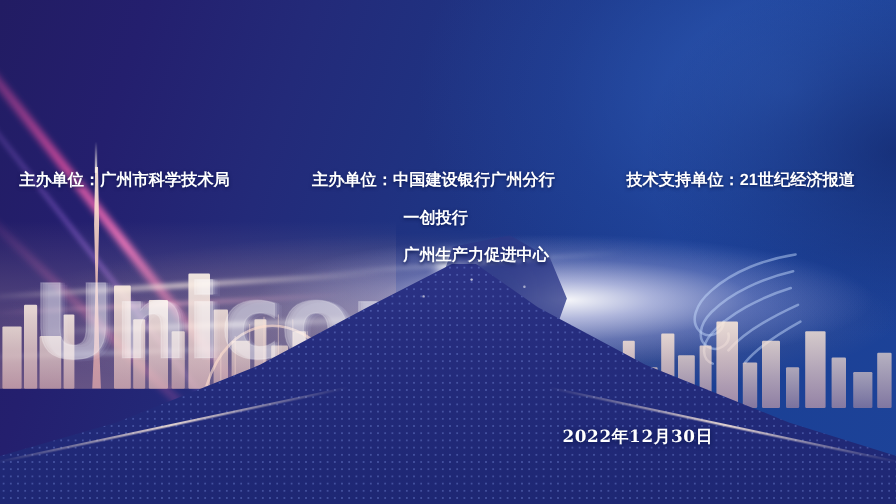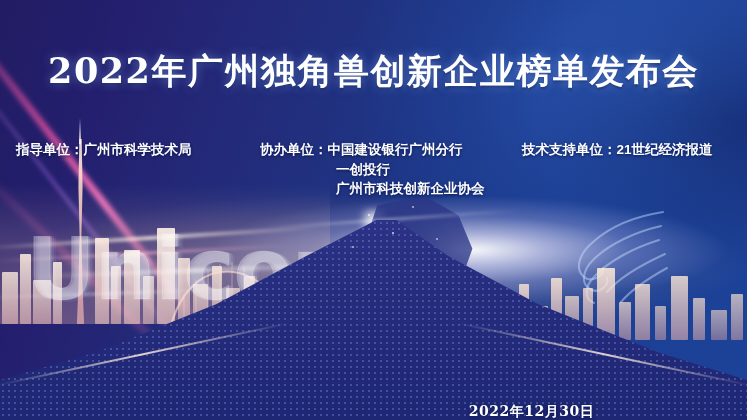--- a/index.html
+++ b/index.html
@@ -179,31 +179,30 @@
     font-size:13.5px;
     line-height:19.6px;
     color:#ffffff;
     text-shadow:0 1px 3px rgba(5,18,70,.85);
     white-space:nowrap;
   }
   .col-1{width:258px;padding-left:16px;box-sizing:border-box;}
   .col-2{width:250px;padding-left:2px;box-sizing:border-box;}
   .col-3{width:239px;padding-left:14px;box-sizing:border-box;}
   .ind-1{padding-left:62px;}  
-  .ind-2{padding-left:76px;}  
+  .ind-2{padding-left:76px;margin-top:12px;}  
 
   .date{
     position:absolute;left:0;right:0;top:355px;
     text-align:center;
     font-family:"DejaVu Serif","Liberation Serif",serif;
     font-weight:700;font-size:14px;
     color:#ffffff;
     text-shadow:0 1px 4px rgba(5,18,70,.9);
     letter-spacing:.5px;
-    margin-top:48px;
   }
   .date-shift{display:inline-block;transform:translateX(158px);}
 </style>
 </head>
 <body>
 
 <div id="poster">
 
   <div class="layer bg-base"></div>
   <div class="layer bg-bloom-r"></div>
@@ -296,32 +295,31 @@
   <div class="road-dots"></div>
   <div class="shoulder shoulder-l"></div>
   <div class="shoulder shoulder-r"></div>
 
   <div class="spark" style="left:368px;top:214px;width:2px;height:2px;opacity:.8;"></div>
   <div class="spark" style="left:392px;top:232px;width:1.6px;height:1.6px;opacity:.7;"></div>
   <div class="spark" style="left:412px;top:206px;width:2px;height:2px;opacity:.65;"></div>
   <div class="spark" style="left:352px;top:246px;width:1.5px;height:1.5px;opacity:.6;"></div>
   <div class="spark" style="left:436px;top:238px;width:1.6px;height:1.6px;opacity:.55;"></div>
 
-  <div class="title">2022年广州独角兽创新企业榜单发布会</div>
 
   <div class="orgs">
 
     <div class="org-col col-1">
-      <div>指导单位：广州市科学技术局</div>
+      <div>主办单位：广州市科学技术局</div>
     </div>
 
     <div class="org-col col-2">
-      <div>协办单位：中国建设银行广州分行</div>
+      <div>主办单位：中国建设银行广州分行</div>
       <div class="ind-2">一创投行</div>
-      <div class="ind-2">广州市科技创新企业协会</div>
+      <div class="ind-2">广州生产力促进中心</div>
     </div>
 
     <div class="org-col col-3">
       <div>技术支持单位：21世纪经济报道</div>
     </div>
 
   </div>
 
   <div class="date">
     <span class="date-shift">2022年12月30日</span>

